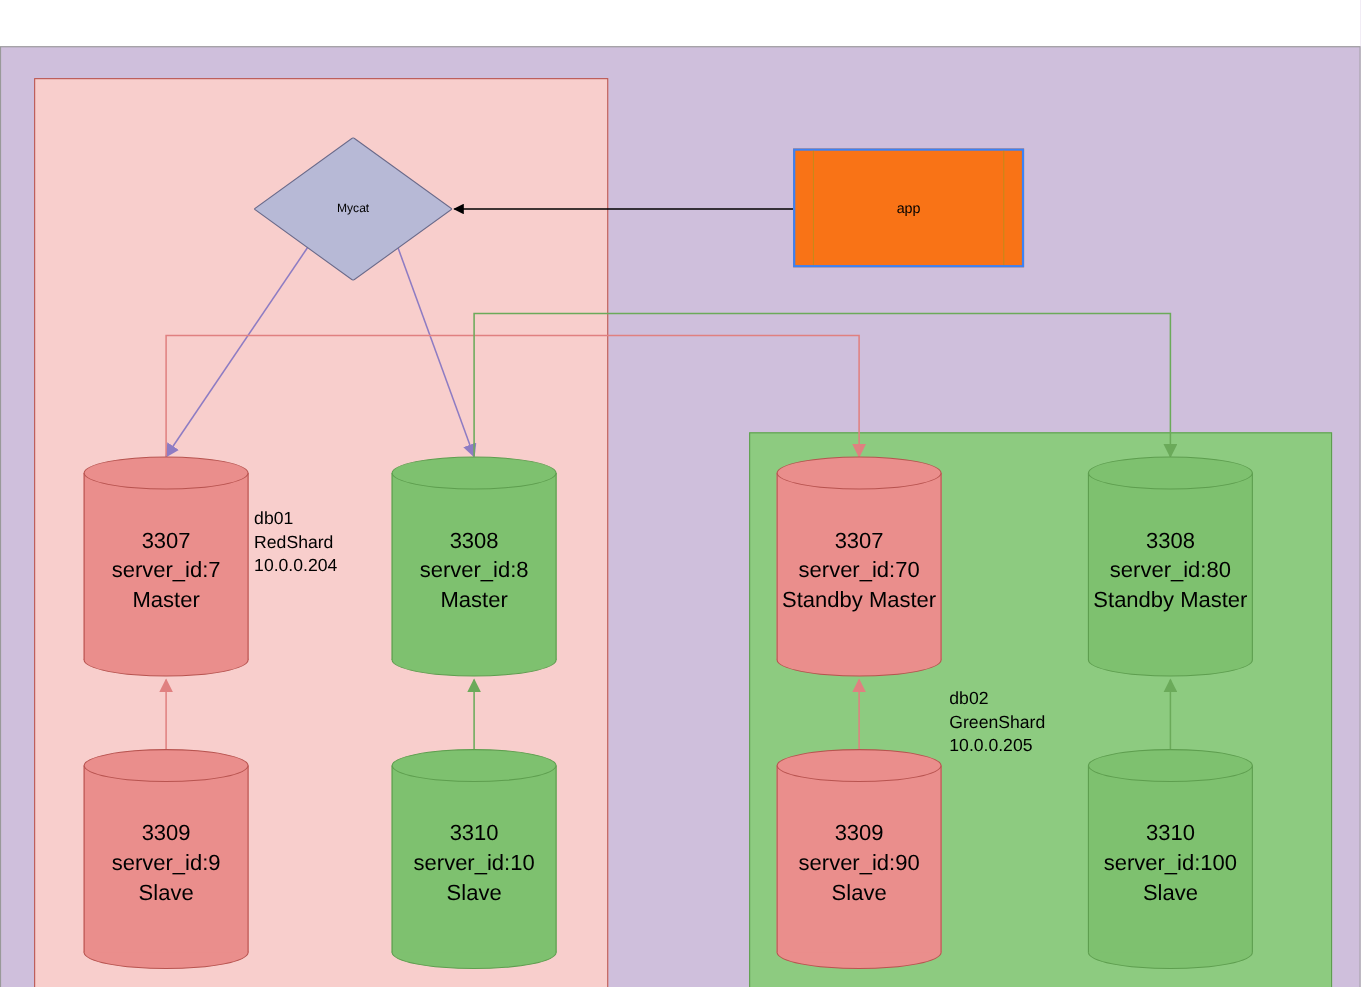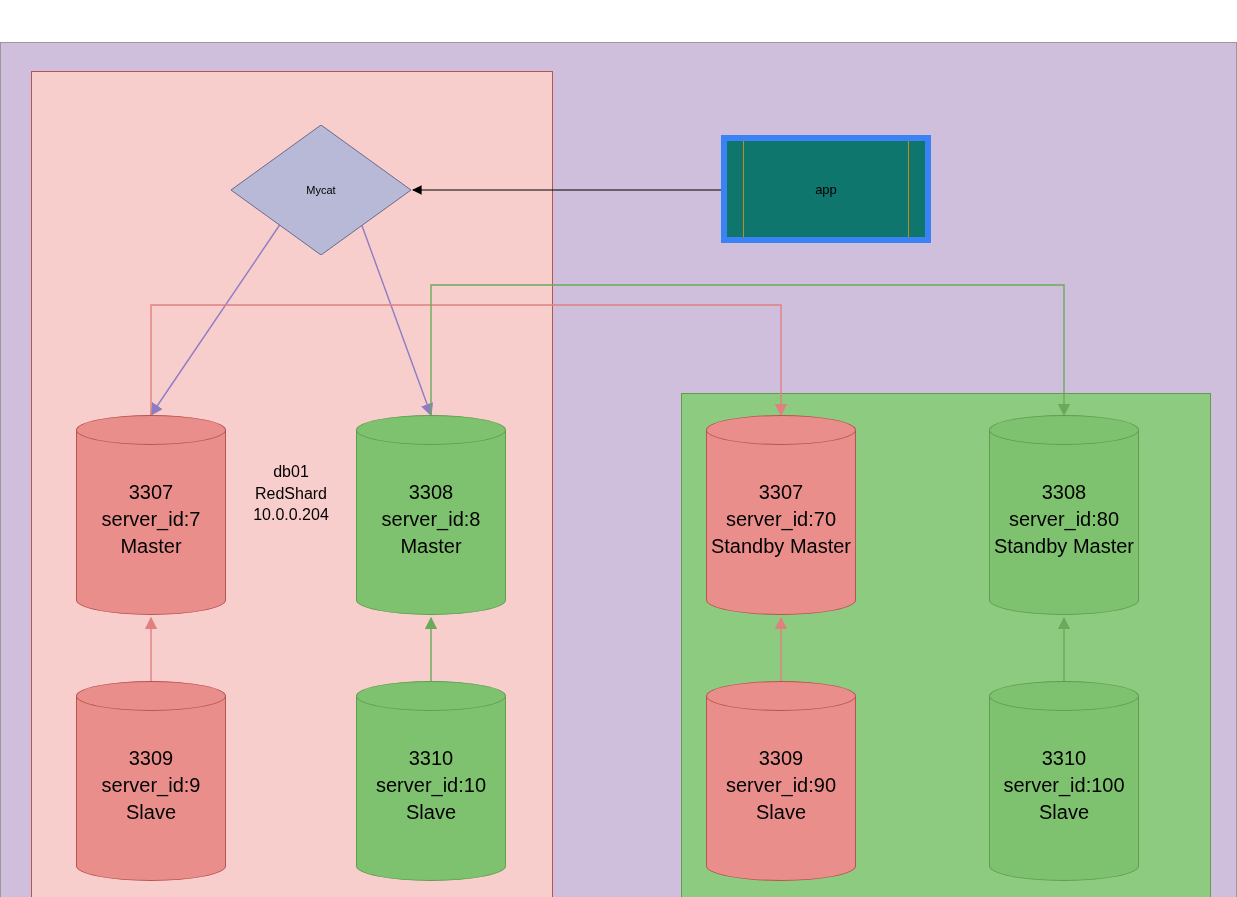--- a/index.html
+++ b/index.html
@@ -36,22 +36,22 @@
   }
   .diamond svg { display:block; }
   .diamond-label {
     position: absolute;
     left: 0; top: 0; width: 100%; height: 100%;
     display: flex; align-items: center; justify-content: center;
     font-size: 11px;
   }
   .app-box {
     position: absolute;
-    background: #0f766e;
-    border: 6px solid #3b82f6;
+    background: #f97316;
+    border: 2px solid #3b82f6;
     box-sizing: border-box;
   }
   .app-box .stripe {
     position: absolute;
     top: 0; bottom: 0;
     width: 0;
     border-left: 1px solid #C8881A;
   }
   .app-label {
     position: absolute; left:0; top:0; width:100%; height:100%;
@@ -87,21 +87,21 @@
     top: 40%;
     transform: translateY(-20%);
     text-align: center;
     font-size: 20px;
     line-height: 1.35;
   }
   .free-label {
     position: absolute;
     font-size: 16px;
     line-height: 1.35;
-    text-align: center;
+    text-align: left;
   }
   svg.connectors {
     position: absolute;
     left: 0; top: 0;
     width: 1237px; height: 897px;
     pointer-events: none;
   }
 </style>
 </head>
 <body>
@@ -155,20 +155,25 @@
     <div class="stripe" style="right:16px;"></div>
     <div class="app-label">app</div>
   </div>
 
   <div class="free-label" style="left:230px; top:418px; width:120px;">
     <span>db01</span><br>
     <span>RedShard</span><br>
     <span>10.0.0.204</span>
   </div>
 
+  <div class="free-label" style="left:862px; top:582px; width:140px;">
+    <span>db02</span><br>
+    <span>GreenShard</span><br>
+    <span>10.0.0.205</span>
+  </div>
 
   <div class="cylinder cyl-red" style="left:75px; top:372px;">
     <div class="cyl-bottom"></div>
       <div class="cyl-body"></div>
       <div class="cyl-top"></div>
     <div class="cyl-label">
       <span>3307</span><br>
       <span>server_id:7</span><br>
       <span>Master</span>
     </div>

